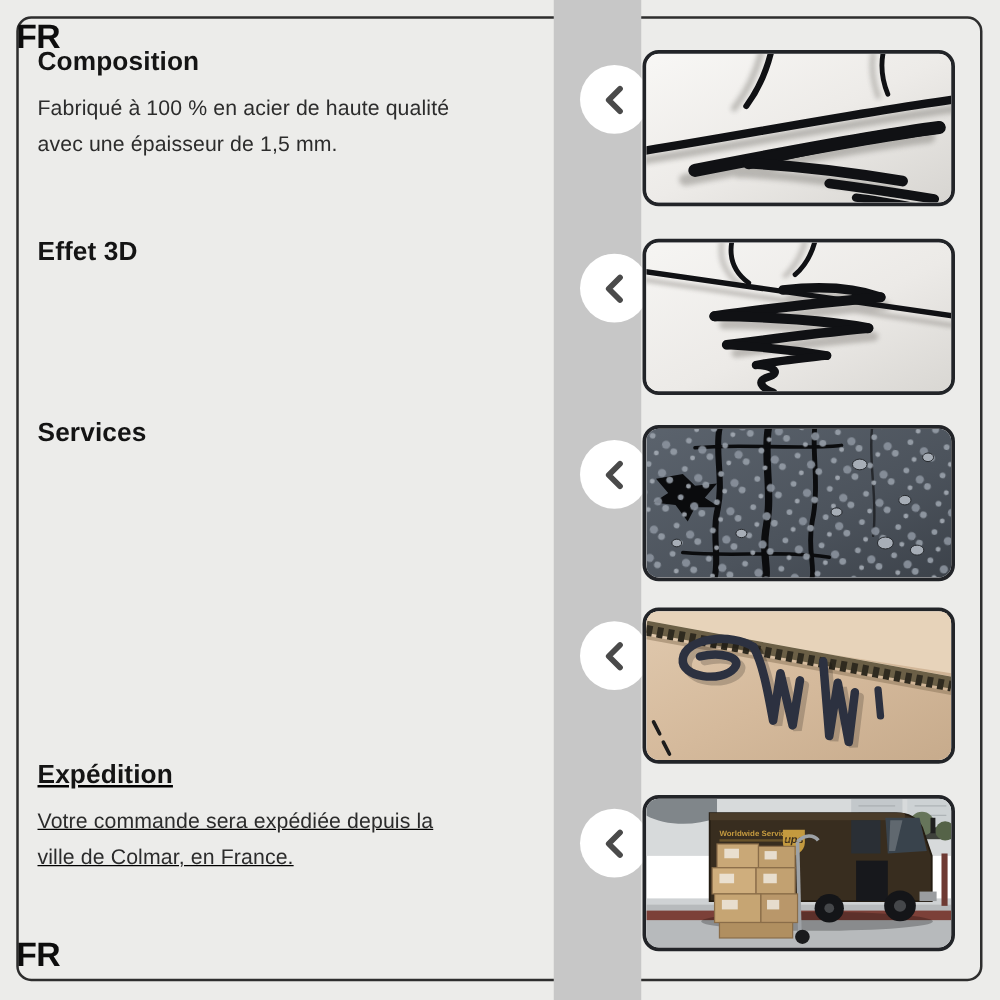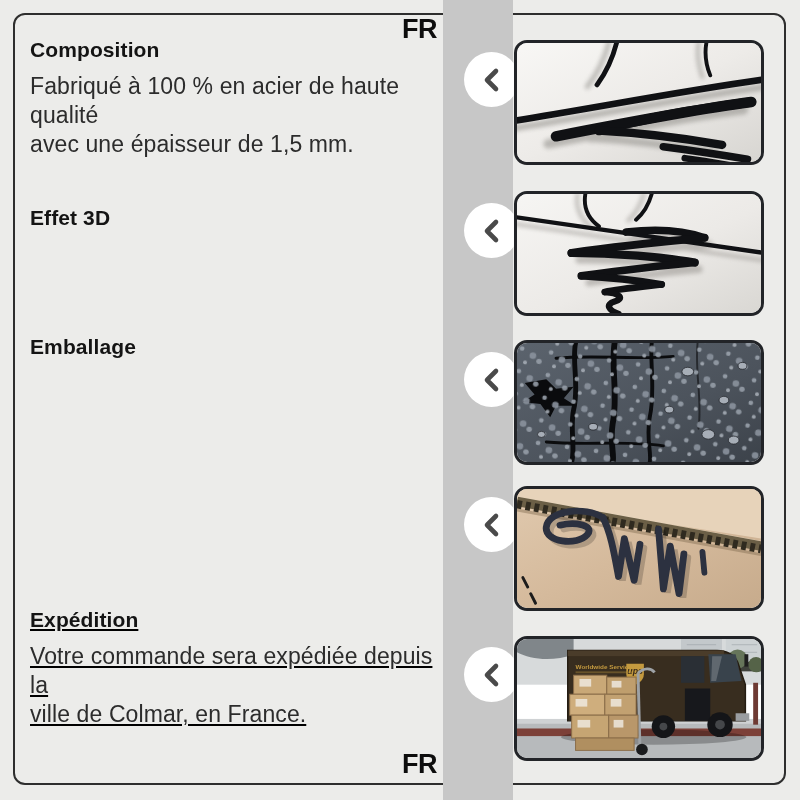--- a/index.html
+++ b/index.html
@@ -10,34 +10,34 @@
     position:relative;
   }
   .stage{position:absolute;left:0;top:0;width:800px;height:800px;}
 
   
   .info-panel{
     position:absolute;left:13px;top:13px;width:441px;height:768px;
     border:2px solid #2e2e2e;border-radius:12px;background:#ececea;z-index:0;
   }
   .lang-badge{
-    position:absolute;left:13px;width:424px;text-align:right;
+    position:absolute;left:13px;width:424px;text-align:left;
     font-size:27px;font-weight:bold;color:#0d0d0d;z-index:1;letter-spacing:-0.5px;
   }
   .lang-top{top:14px;}
   .lang-bottom{top:749px;}
   .section{position:absolute;left:30px;width:412px;z-index:1;}
   .section h3{
     margin:0;font-size:21px;font-weight:bold;color:#141414;letter-spacing:0.1px;
   }
   .section p{
-    margin:10px 0 0 0;font-size:23px;line-height:29px;color:#2c2c2c;
+    margin:10px 0 0 0;font-size:17px;line-height:29px;color:#2c2c2c;
     white-space:pre-line;letter-spacing:0.1px;
   }
-  .sec-1{top:38px;} .sec-2{top:206px;} .sec-3{top:335px;} .sec-4{top:486px;} .sec-5{top:608px;text-decoration:underline;}
+  .sec-1{top:38px;} .sec-2{top:190px;} .sec-3{top:335px;} .sec-4{top:486px;} .sec-5{top:608px;text-decoration:underline;}
 
   
   .strip{
     position:absolute;left:443px;top:0;width:70px;height:800px;
     background:#c7c7c7;z-index:2;
   }
 
   
   .media-panel{
     position:absolute;left:498px;top:13px;width:284px;height:768px;
@@ -73,21 +73,21 @@
 
   <div class="section sec-1">
     <h3>Composition</h3>
     <p>Fabriqué à 100 % en acier de haute qualité
 avec une épaisseur de 1,5 mm.</p>
   </div>
   <div class="section sec-2">
     <h3>Effet 3D</h3>
   </div>
   <div class="section sec-3">
-    <h3>Emballage</h3>
+    <h3>Services</h3>
   </div>
   <div class="section sec-4">
   </div>
   <div class="section sec-5">
     <h3>Expédition</h3>
     <p>Votre commande sera expédiée depuis la
 ville de Colmar, en France.</p>
   </div>
 
   <div class="lang-badge lang-bottom">FR</div>

